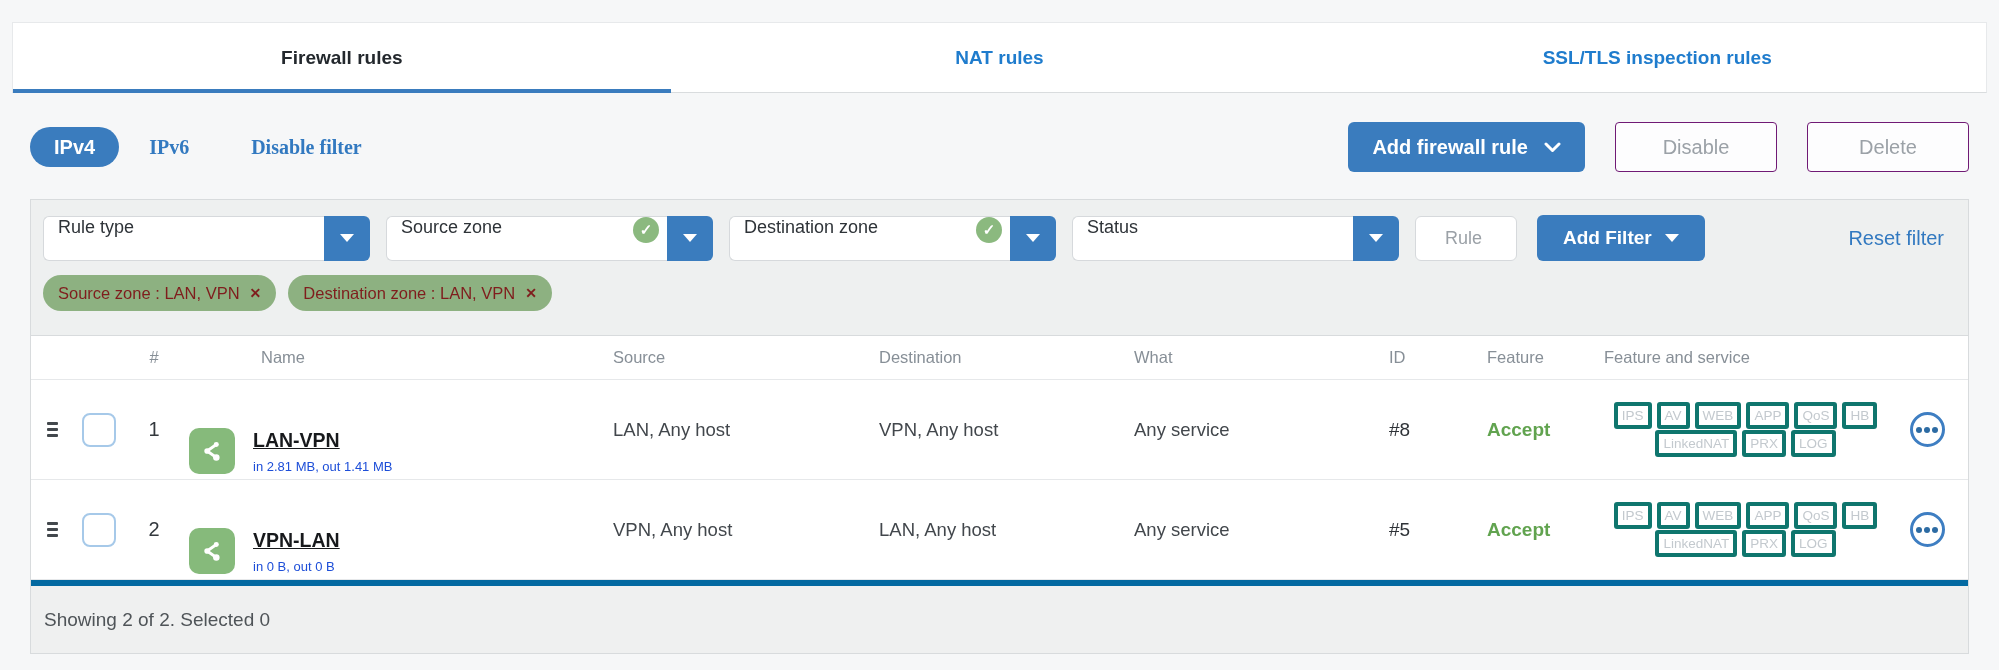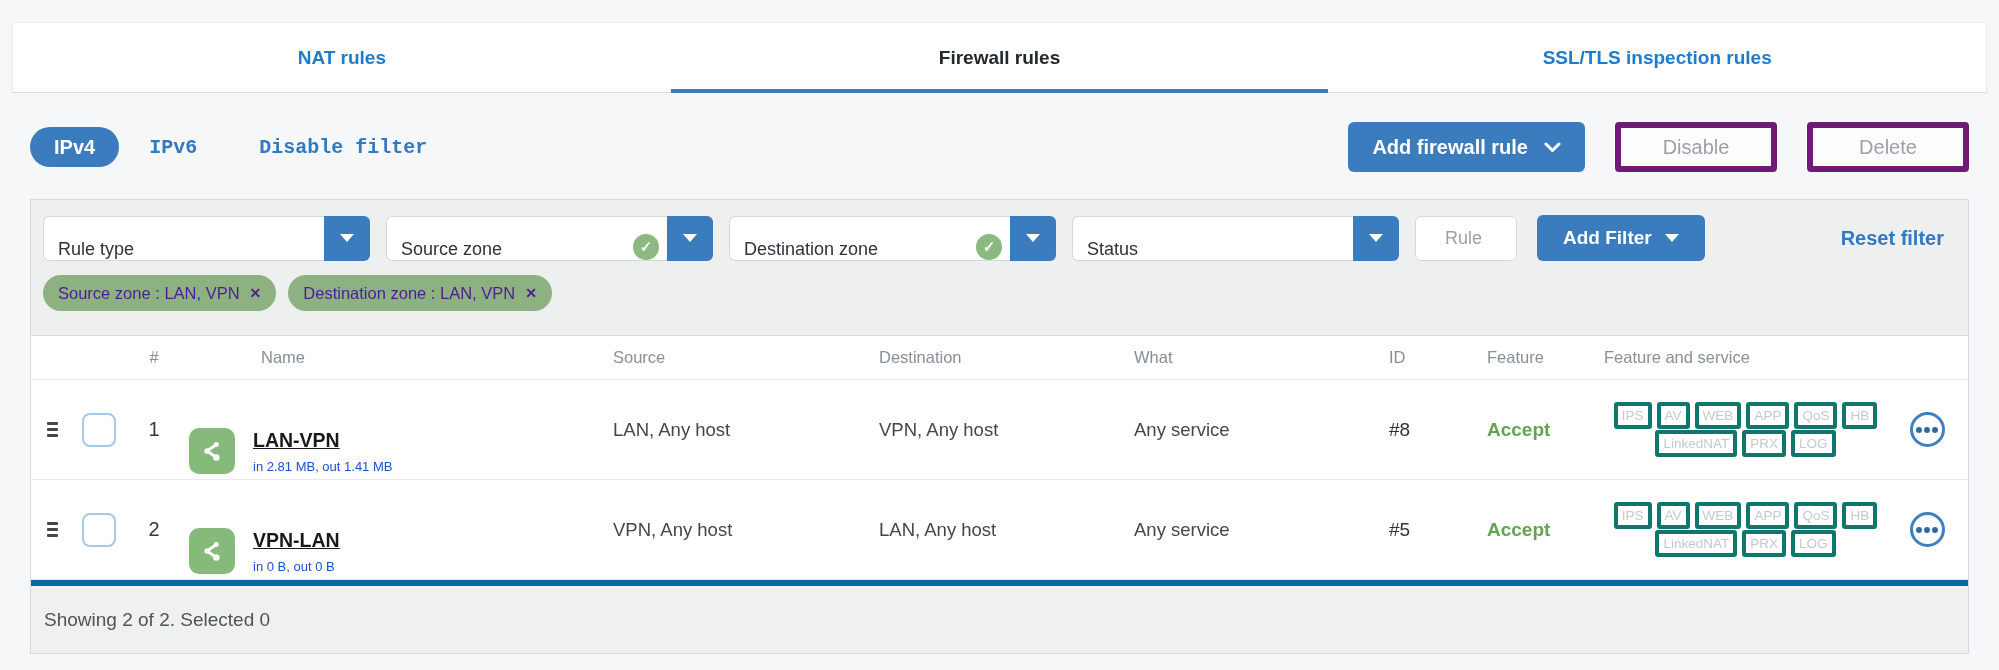--- a/index.html
+++ b/index.html
@@ -35,50 +35,50 @@
   .toolbar {
     margin:29px 30px 0; height:50px;
     display:flex; align-items:center;
   }
   .pill {
     height:40px; padding:0 24px; border:none; border-radius:24px;
     background:var(--accent_blue); color:#fff; font-size:20px; font-weight:700;
     font-family:inherit; cursor:pointer;
   }
   .linklike {
-    background:none; border:none; font-family:Liberation Mono, monospace; cursor:pointer;
+    background:none; border:none; font-family:Liberation Serif, serif; cursor:pointer;
     color:var(--toolbar_link_blue); font-size:20px; font-weight:700;
   }
   .ipv6 { margin-left:30px; }
   .dis-filter { margin-left:62px; }
   .toolbar .actions { margin-left:auto; display:flex; align-items:center; gap:30px; }
   .btn-primary {
     display:inline-flex; align-items:center; justify-content:center; gap:16px;
     background:var(--accent_blue); color:#fff; border:none; border-radius:6px;
     height:50px; padding:0 24px; font-size:20px; font-weight:700;
     font-family:inherit; cursor:pointer;
   }
   .btn-secondary {
-    width:162px; height:50px; background:#fdfdfe; border:6px solid #701a75;
+    width:162px; height:50px; background:#fdfdfe; border:1px solid #701a75;
     border-radius:4px; color:#9ba1a7; font-size:20px; font-family:inherit; cursor:pointer;
   }
 
   
   .panel {
     margin:27px 30px 0; border:1px solid #d8dbdd; background:#fff;
   }
   .filter-area { background:#eef0f0; border-bottom:1px solid #d8dbdd; }
   .filterbar {
     display:flex; align-items:center; padding:15px 12px 10px; gap:16px;
   }
   .dropdowns { display:flex; gap:16px; }
   .dropdown { display:flex; height:45px; cursor:pointer; }
   .dd-field {
     width:281px; background:#fff; border:1px solid #d6d9dc; border-right:none;
-    border-radius:6px 0 0 6px; display:flex; align-items:flex-end;
+    border-radius:6px 0 0 6px; display:flex; align-items:flex-start;
     padding:0 8px 0 14px; font-size:18px; color:#2e3338; gap:8px;
   }
   .dd-label { flex:1 1 auto; }
   .dd-check {
     width:26px; height:26px; border-radius:50%;
     background:var(--check_green); color:#fff; font-size:15px; font-weight:700;
     display:flex; align-items:center; justify-content:center; flex:0 0 auto;
   }
   .dd-btn {
     width:46px; background:var(--accent_blue); border-radius:0 6px 6px 0;
@@ -90,26 +90,26 @@
     border-top:8px solid #fff;
   }
   .ruleid {
     width:102px; height:45px; border:1px solid #d6d9dc; border-radius:6px;
     padding:0 29px; font-size:18px; font-family:inherit; color:#2e3338; background:#fff;
   }
   .ruleid::placeholder { color:#9ba1a7; }
   .addfilter { height:46px; padding:0 26px; gap:13px; font-size:19px; margin-left:4px; }
   .reset {
     margin-left:auto; padding-right:12px; color:var(--toolbar_link_blue);
-    font-size:20px; font-weight:700; cursor:pointer; text-decoration:none;
+    font-size:20px; font-weight:400; cursor:pointer; text-decoration:none;
   }
   .chips { display:flex; gap:12px; padding:4px 12px 24px; }
   .chip {
     display:inline-flex; align-items:center; gap:10px;
-    background:var(--chip_green); color:#4c1d95; border-radius:18px;
+    background:var(--chip_green); color:#7f1d1d; border-radius:18px;
     height:36px; padding:16px 15px; font-size:16.5px;
   }
   .chip .x { font-size:14px; font-weight:700; cursor:pointer; }
 
   
   .grid {
     display:grid;
     grid-template-columns:42px 52px 58px 422px 266px 255px 255px 98px 117px 291px 80px;
     align-items:center;
   }
@@ -156,22 +156,22 @@
     display:flex; align-items:center; padding:0 13px;
     font-size:19px; color:#4f5458;
   }
 </style>
 </head>
 <body>
 
 <div class="page">
 
   <div class="tabbar">
+      <button class="tab active">Firewall rules</button>
       <button class="tab">NAT rules</button>
-      <button class="tab active">Firewall rules</button>
       <button class="tab">SSL/TLS inspection rules</button>
     </div>
 
   <div class="toolbar">
     <button class="pill">IPv4</button>
     <button class="linklike ipv6">IPv6</button>
     <button class="linklike dis-filter">Disable filter</button>
     <div class="actions">
       <button class="btn-primary">
         <span>Add firewall rule</span>

